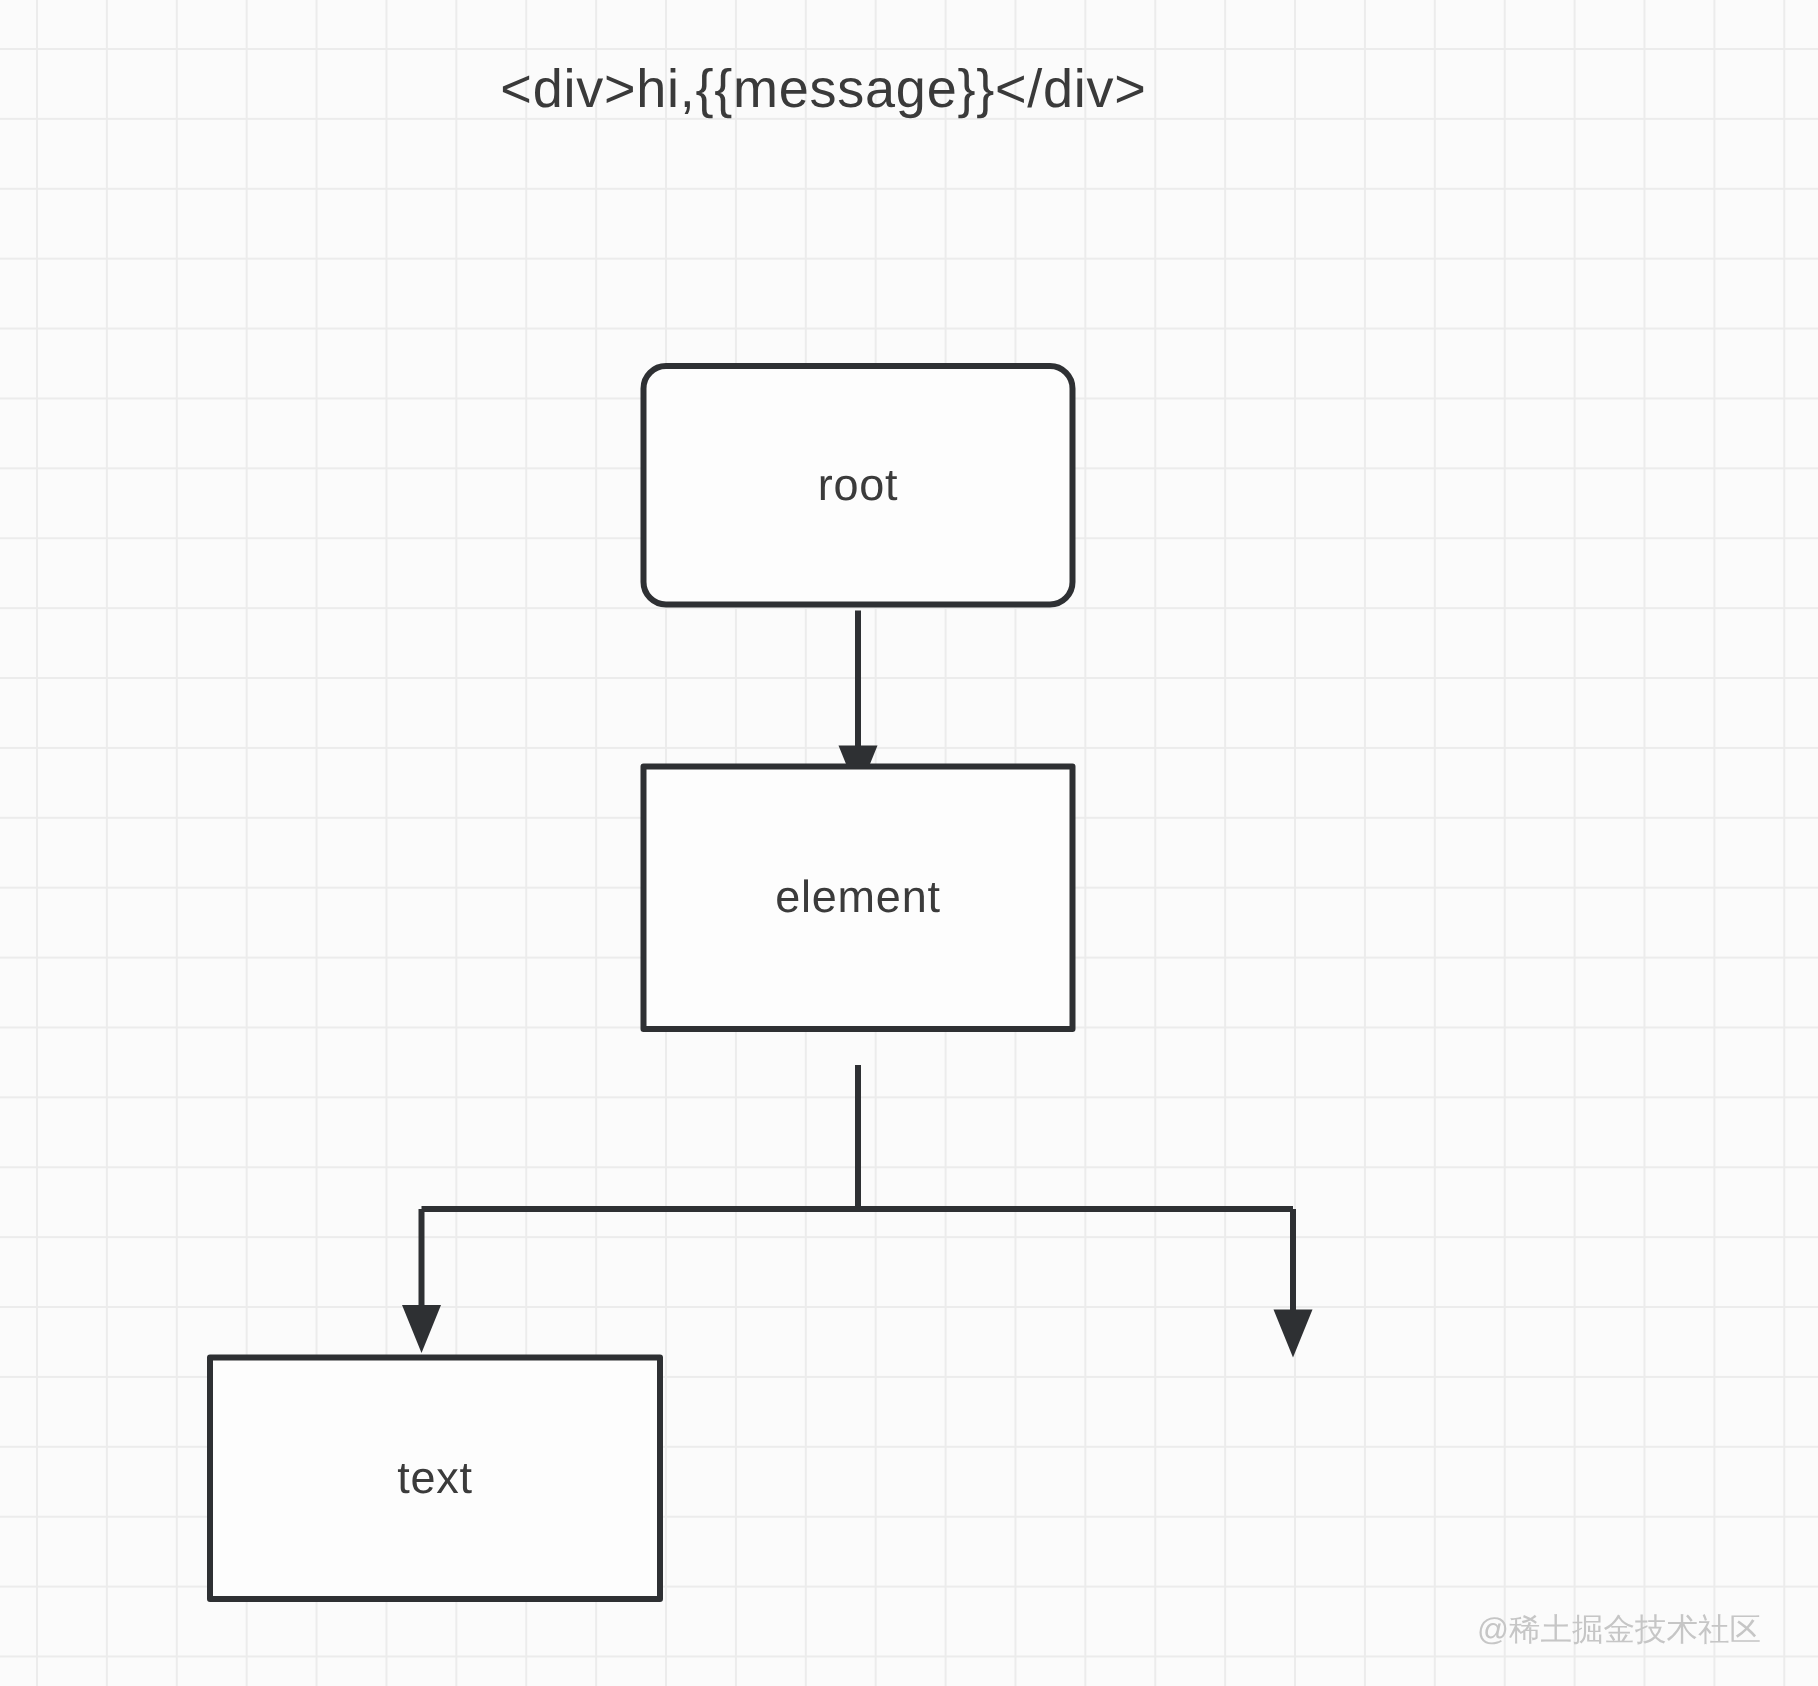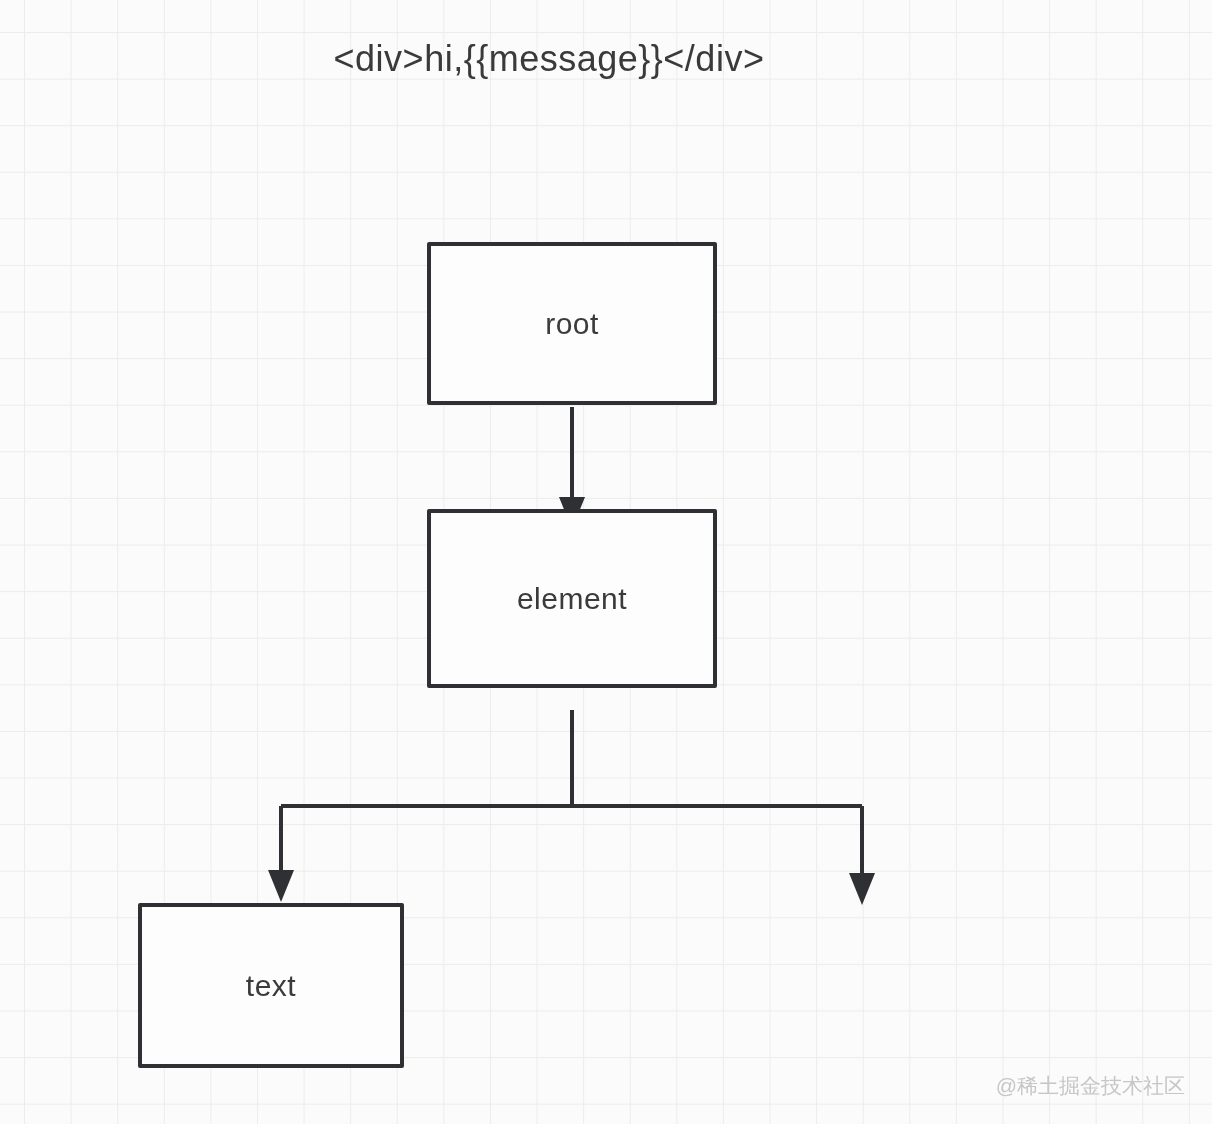--- a/index.html
+++ b/index.html
@@ -52,27 +52,27 @@
     background: var(--node-fill);
     border: 4px solid var(--stroke);
     border-radius: 2px;
     display: flex;
     align-items: center;
     justify-content: center;
     font-size: 30px;
     color: var(--node-text);
     letter-spacing: 0.5px;
   }
-  .node-root     { left: 427px; top: 242px; width: 290px; height: 163px; }
+  .node-root     { left: 427px; top: 242px; width: 290px; height: 163px; border-radius: 17px; }
   .node-element  { left: 427px; top: 509px; width: 290px; height: 179px; }
-  .node-text     { left: 138px; top: 903px; width: 266px; height: 165px; }
+  .node-text     { left: 138px; top: 903px; width: 304px; height: 165px; }
   .node-interp   { left: 717px; top: 906px; width: 288px; height: 161px; }
   .watermark {
     position: absolute;
-    right: 27px; bottom: 24px;
+    right: 38px; bottom: 24px;
     font-size: 21px;
     color: var(--watermark);
     white-space: nowrap;
     margin-left: 22px;
   }
 </style>
 </head>
 <body>
 
 <div class="canvas">

